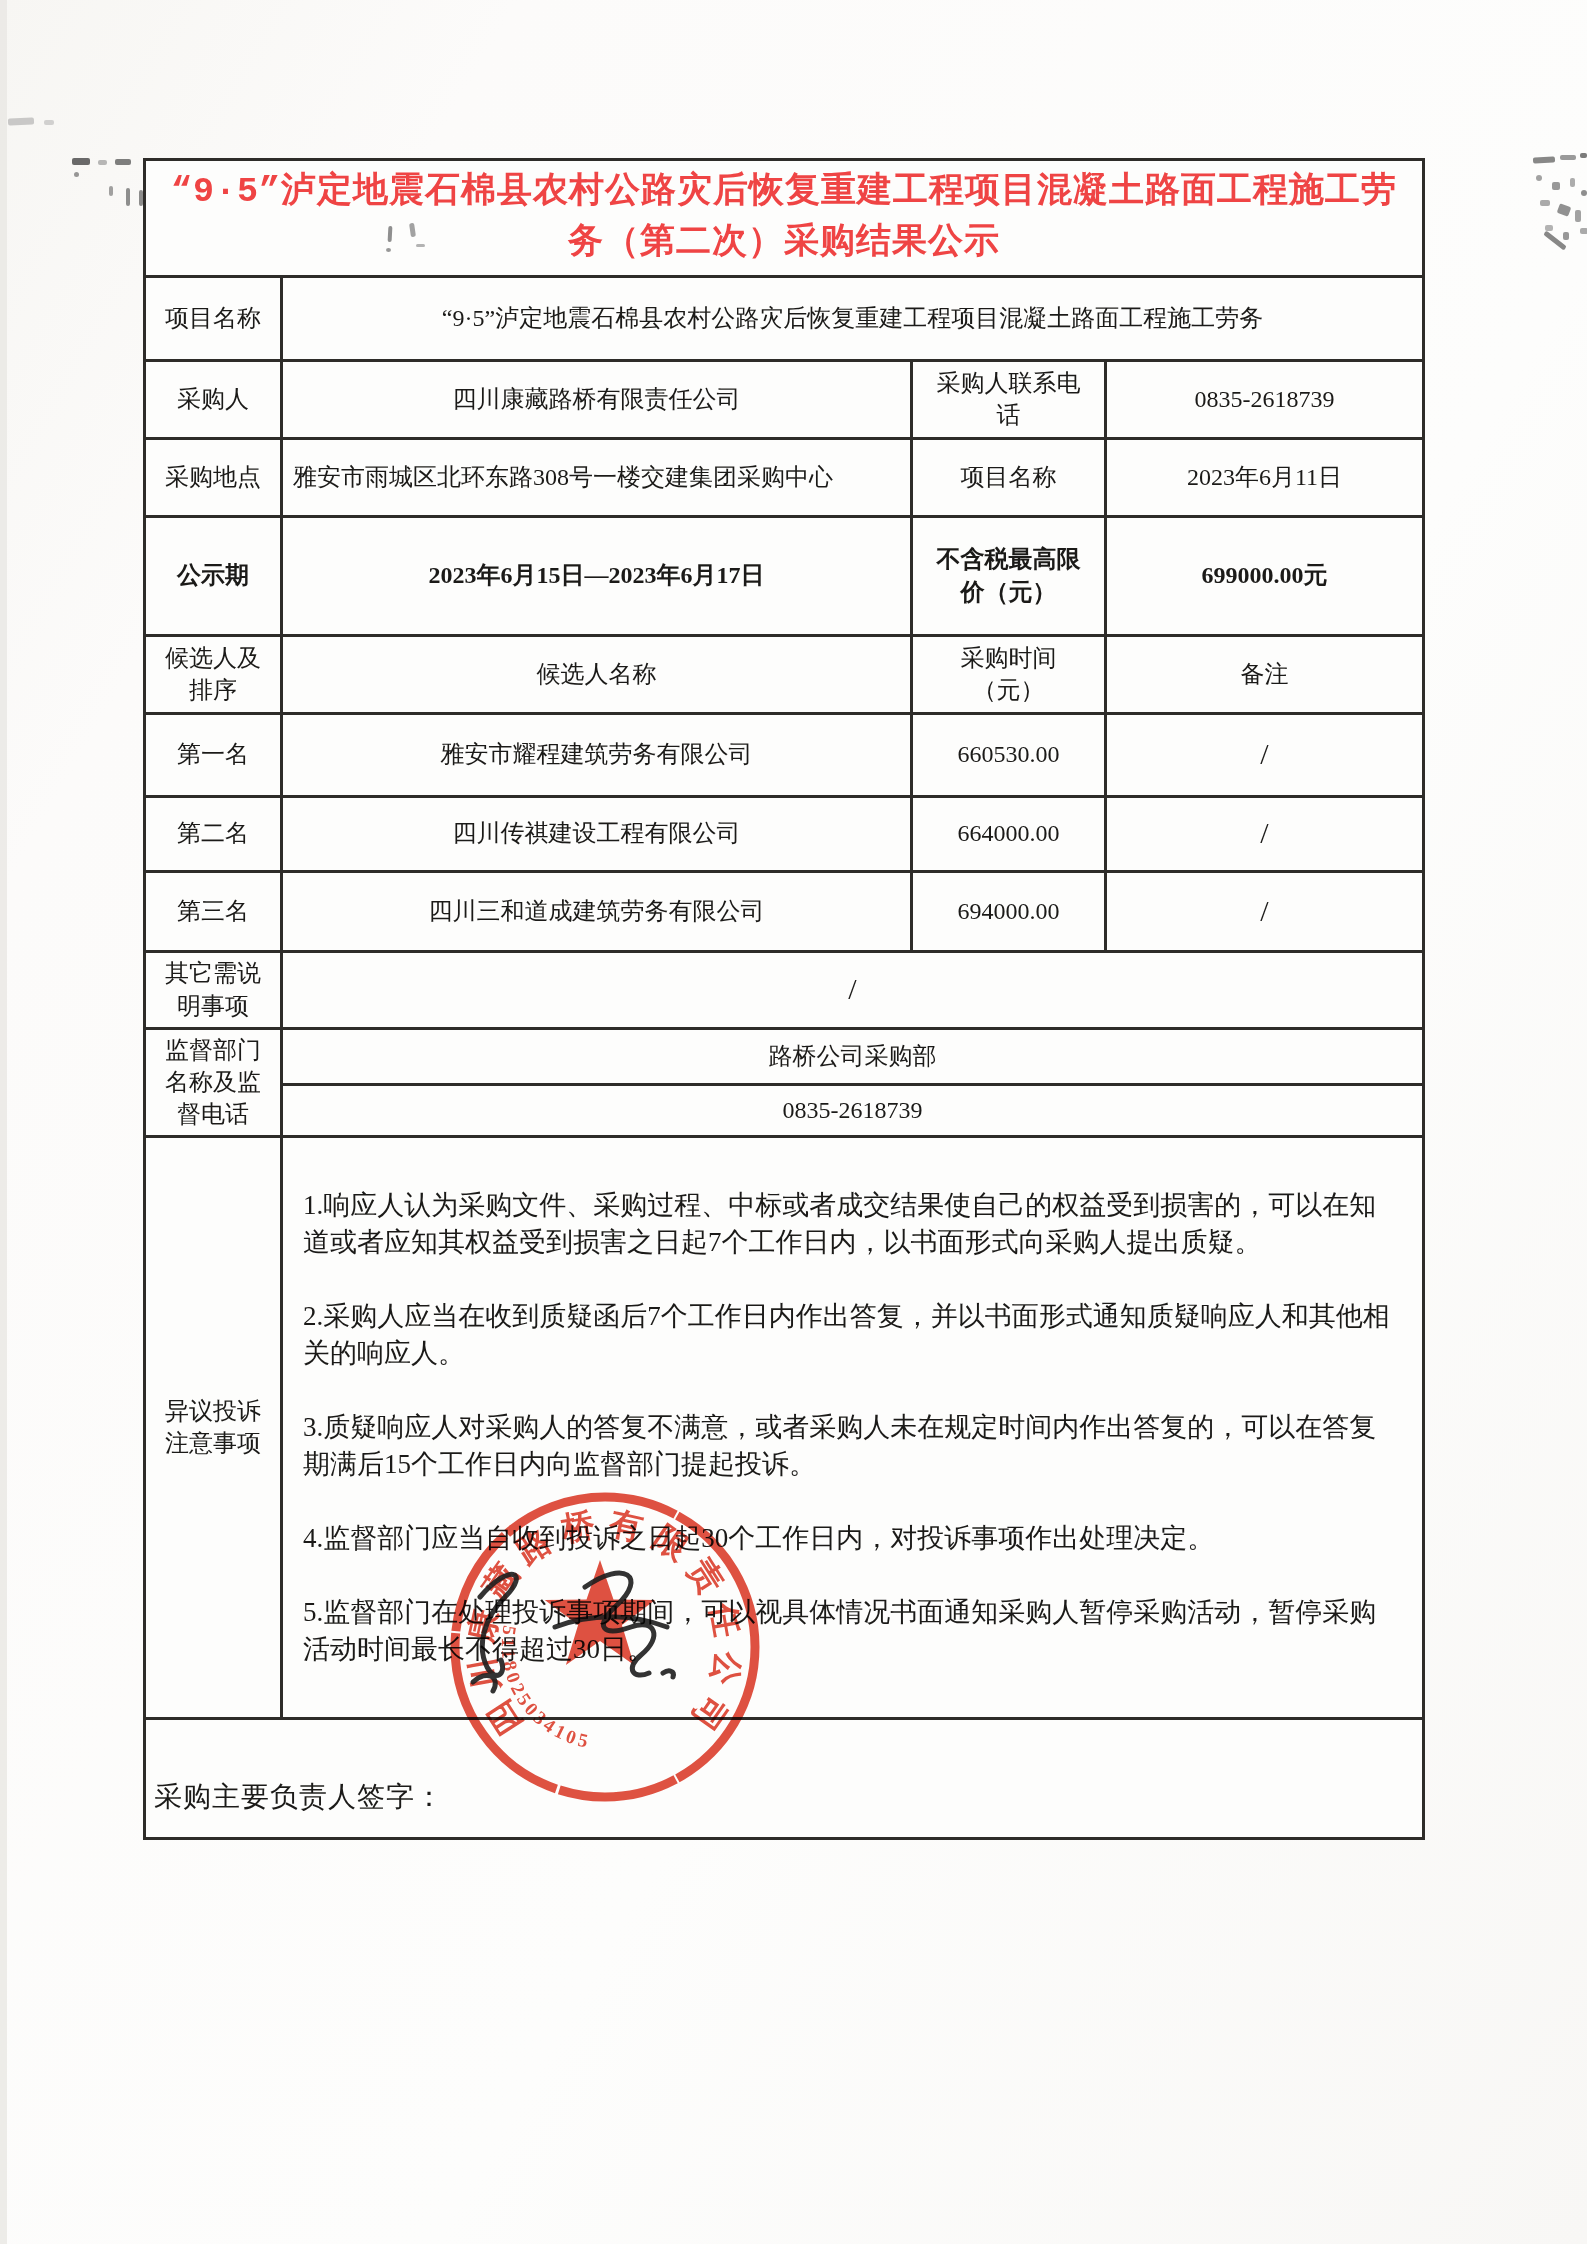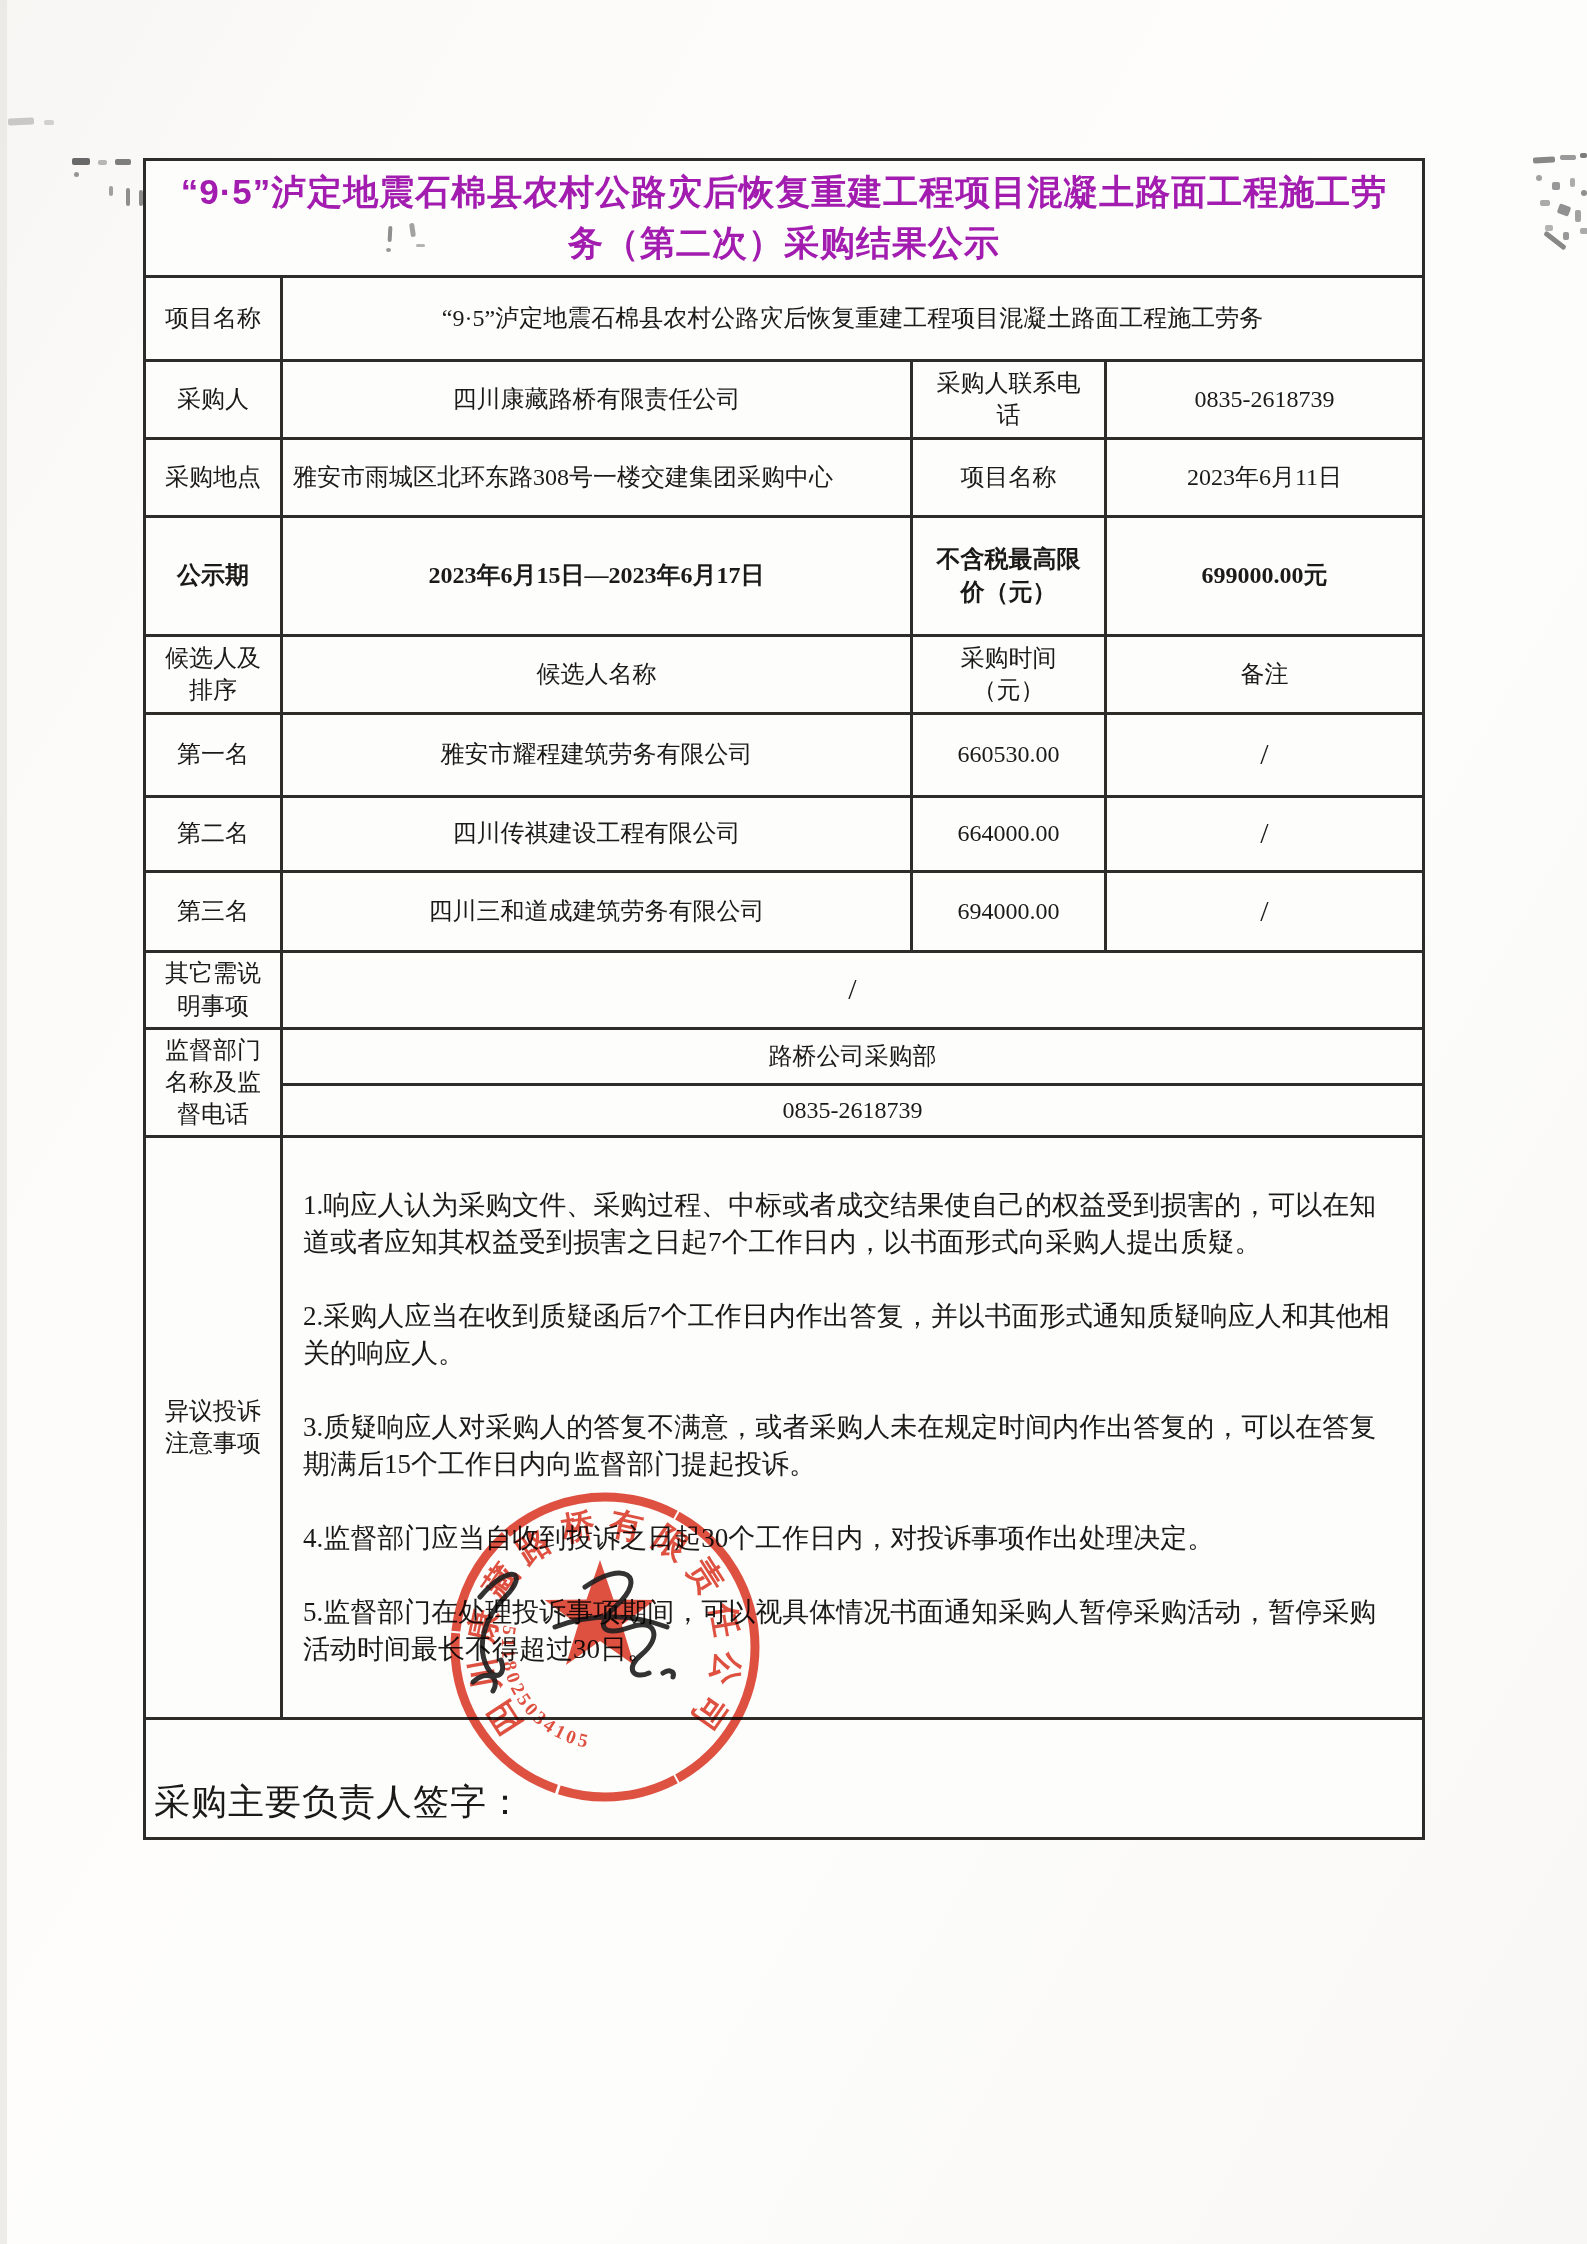--- a/index.html
+++ b/index.html
@@ -17,31 +17,31 @@
   }
   td{
     border:3px solid #2e2c29;
     text-align:center;vertical-align:middle;
     padding:4px 12px;
     font-size:24px;line-height:1.35;
     white-space:pre-line;
     overflow:hidden;
   }
   .title{
-    font-family:Liberation Sans, sans-serif;
+    font-family:Liberation Mono, monospace;
     font-size:35px;font-weight:bold;letter-spacing:1px;
-    line-height:1.45;padding:6px 24px;color:#a21caf;
+    line-height:1.45;padding:6px 24px;color:#ef4444;
   }
   .leftalign{text-align:left;padding-left:10px;}
   .law{
     text-align:left;padding:12px 20px;
     font-size:27px;line-height:37px;
   }
   .law .law-item{margin:0;}
-  .sign-cell{text-align:left;font-size:36px;padding-left:8px;letter-spacing:1px;}
+  .sign-cell{text-align:left;font-size:28px;padding-left:8px;letter-spacing:1px;}
   .slash{font-size:30px;}
   
   tr.r-title   {height:105px;}
   tr.r-project {height:84px;}
   tr.r-buyer   {height:78px;}
   tr.r-location{height:78px;}
   tr.r-public  {height:119px;font-weight:bold;}
   tr.r-chead   {height:78px;}
   tr.r-c1      {height:83px;}
   tr.r-c2      {height:75px;}

